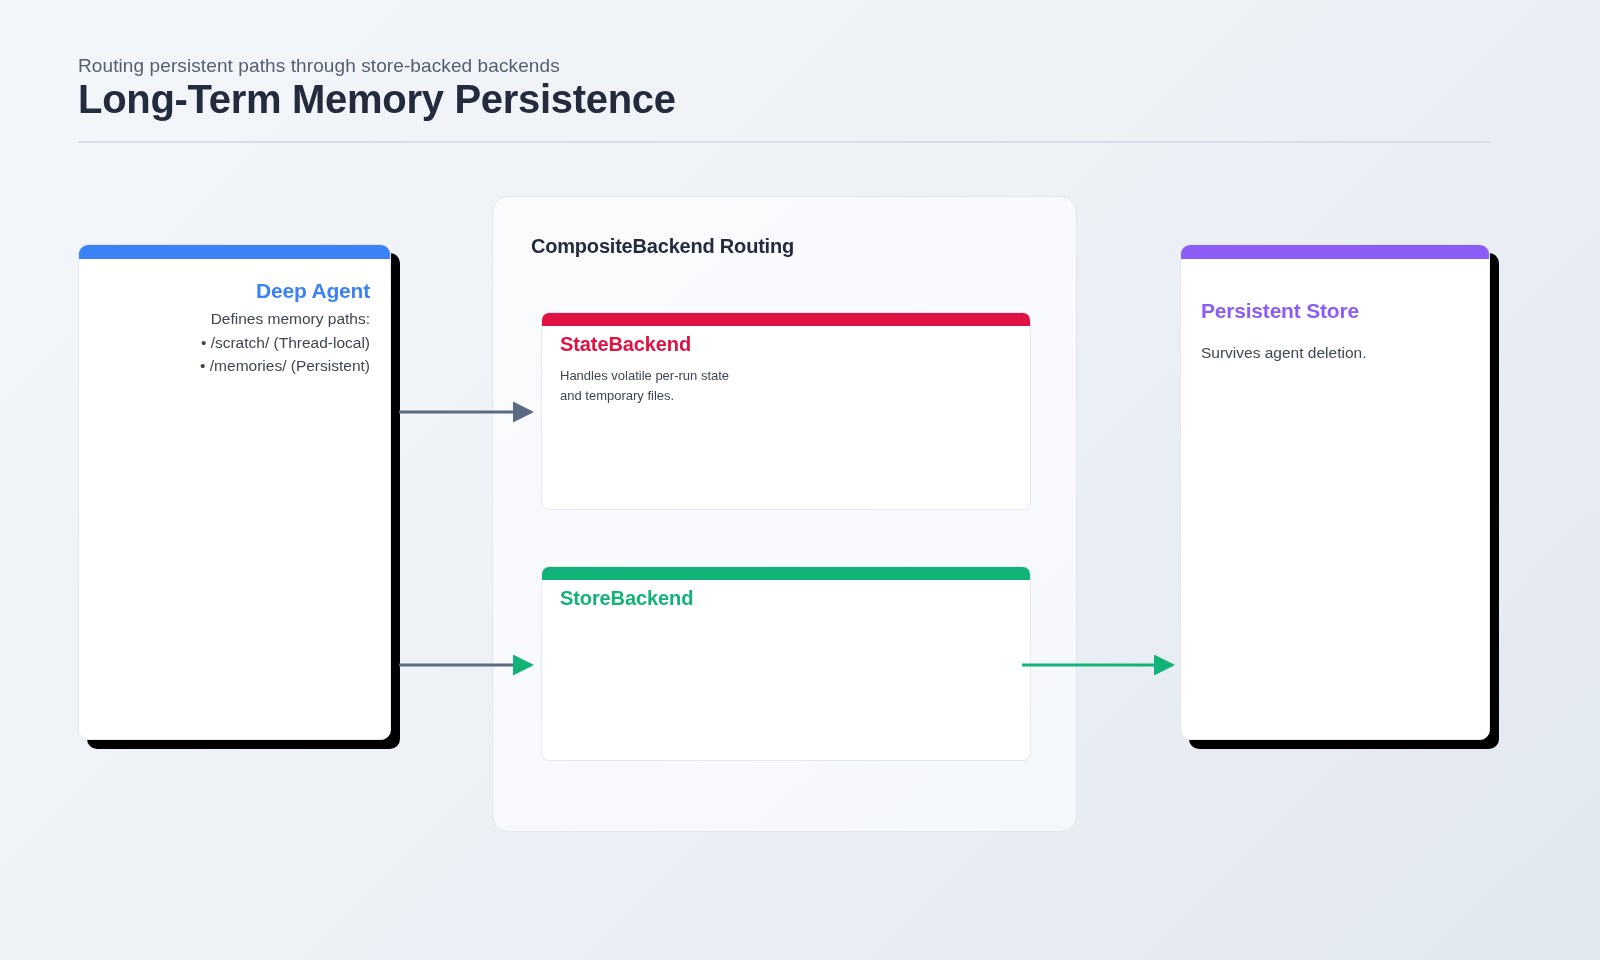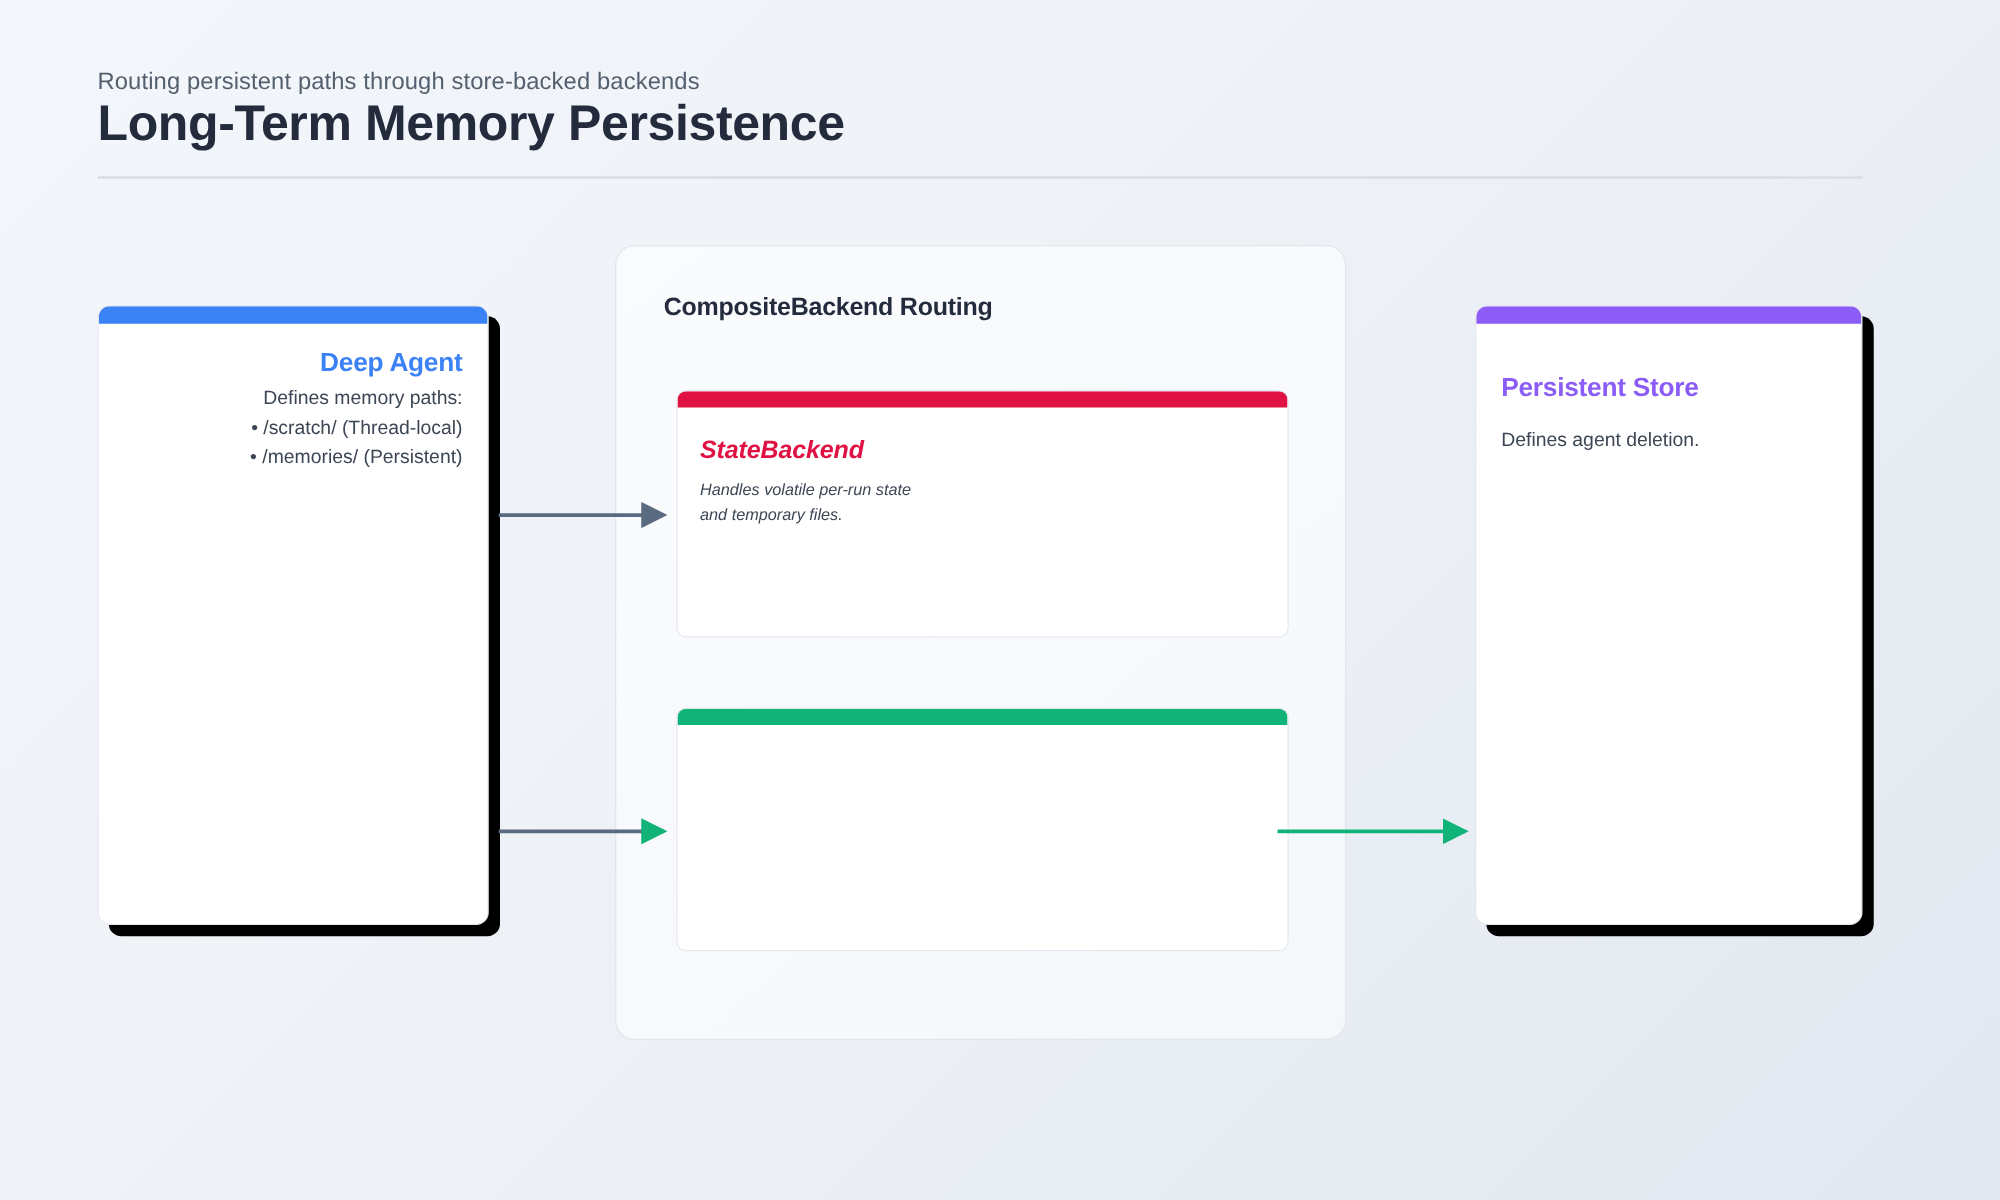--- a/index.html
+++ b/index.html
@@ -131,21 +131,21 @@
     left: 48px;
     width: 490px;
     background: #ffffff;
     border: 1px solid #e5e9ef;
     border-radius: 8px;
     overflow: hidden;
   }
 
   .backend-accent { height: 13px; width: 100%; }
 
-  .backend-body { padding: 23px 18px 18px 18px; font-style: italic; }
+  .backend-body { padding: 7px 18px 18px 18px; }
 
   .backend-heading {
     font-size: 20px;
     font-weight: bold;
     letter-spacing: -0.1px;
   }
 
   .backend-text {
     font-size: 13px;
     color: #3d4654;
@@ -197,29 +197,30 @@
     <div class="backend-body">
       <div class="backend-heading" id="state-backend-title">StateBackend</div>
       <div class="backend-text">Handles volatile per-run state
 and temporary files.</div>
     </div>
   </div>
 
   <div class="backend-card" id="store-backend-card">
     <div class="backend-accent" id="store-backend-accent"></div>
     <div class="backend-body">
+      <div class="backend-heading" id="store-backend-title">StoreBackend</div>
     </div>
   </div>
 </div>
 
 <div class="side-card" id="persistent-store-card">
   <div class="card-accent" id="persistent-store-accent"></div>
   <div class="side-card-body">
     <div class="card-heading" id="persistent-store-title">Persistent Store</div>
-    <div class="card-text spaced">Defines agent deletion.</div>
+    <div class="card-text spaced">Survives agent deletion.</div>
   </div>
 </div>
 
 <svg id="arrow-layer" viewBox="0 0 1600 960">
   <defs>
     <marker id="head-slate" markerWidth="7" markerHeight="7" refX="6" refY="3.5" orient="auto">
       <polygon points="0 0, 7 3.5, 0 7" fill="#5a6a80"></polygon>
     </marker>
     <marker id="head-green" markerWidth="7" markerHeight="7" refX="6" refY="3.5" orient="auto">
       <polygon points="0 0, 7 3.5, 0 7" fill="#12b378"></polygon>

